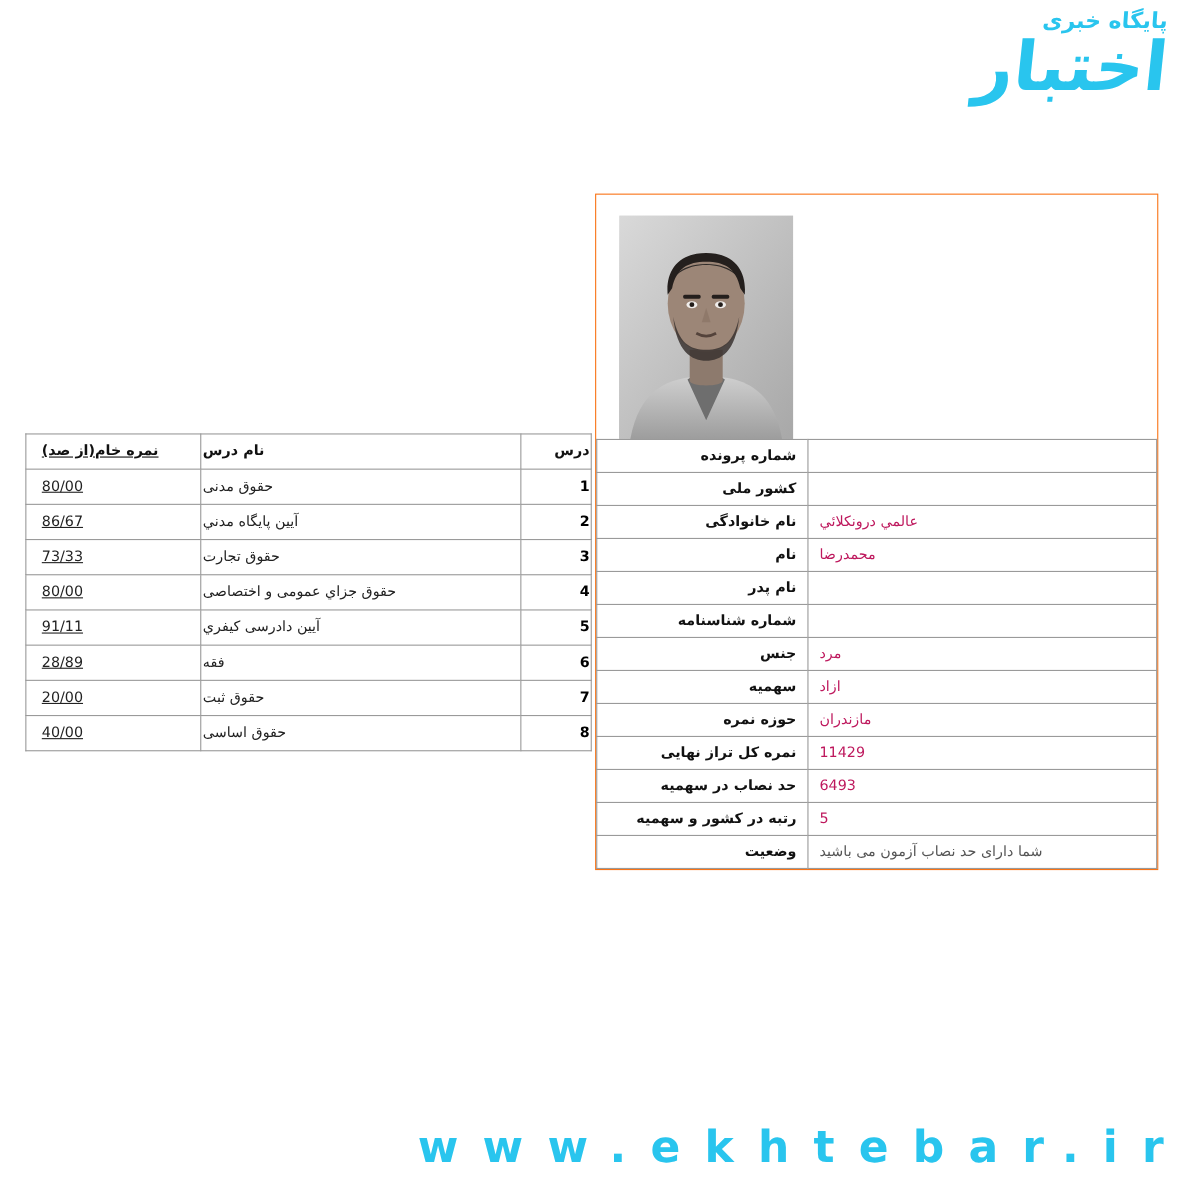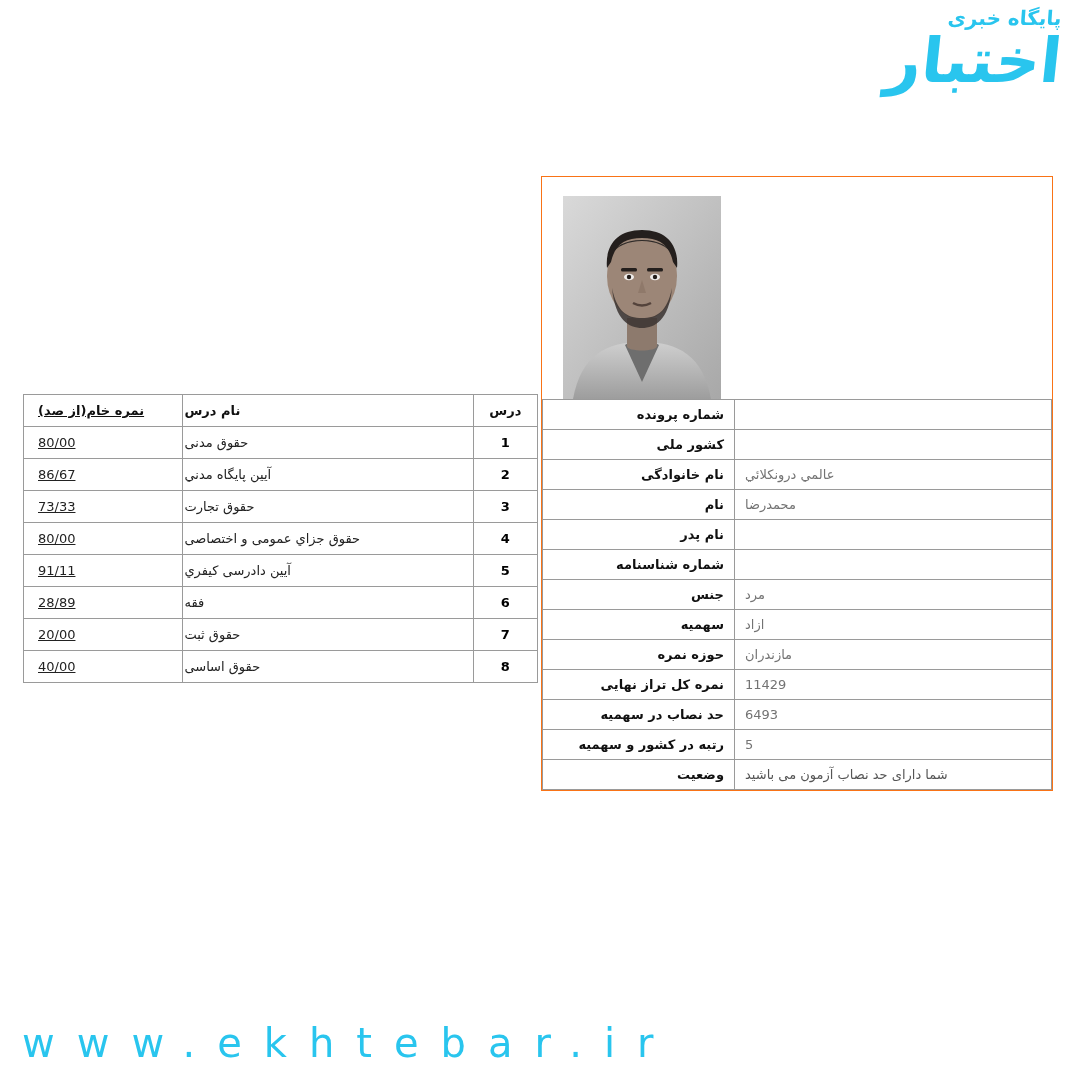--- a/index.html
+++ b/index.html
@@ -74,21 +74,21 @@
     padding: 2px 10px;
   }
   table.info td.label {
     width: 192px;
     font-weight: bold;
     text-align: right;
     color: #111;
   }
   table.info td.value {
     text-align: left;
-    color: #737373;
+    color: #be185d;
     font-size: 13px;
   }
   table.info tr:last-child td.value { color: #555; }
 
   
   .scores-box {
     position: absolute;
     top: 394px; left: 23px;
     width: 515px;
   }
@@ -100,39 +100,39 @@
   table.scores th, table.scores td {
     border: 1px solid #9a9a9a;
     height: 32px;
     font-size: 13px;
   }
   table.scores th {
     font-weight: bold;
     color: #111;
   }
   table.scores th.c-num, table.scores td.c-num {
-    width: 63px; text-align: center; font-weight: bold;
+    width: 63px; text-align: right; font-weight: bold;
   }
   table.scores th.c-name, table.scores td.c-name {
     width: 284px; text-align: left;
   }
   table.scores th.c-score, table.scores td.c-score {
     width: 156px; text-align: left; padding-left: 14px; text-decoration: underline;
   }
   table.scores td.c-name { font-weight: normal; color: #222; }
   table.scores td.c-score { font-weight: normal; color: #222; }
 
   
   .footer-url {
     position: absolute;
-    left: 0; right: 12px; bottom: 14px;
-    text-align: left;
+    left: 0; right: 0; bottom: 14px;
+    text-align: right;
     color: #29c5ee;
     font-size: 40px;
-    font-weight: normal;
+    font-weight: bold;
     letter-spacing: 22px;
     direction: ltr;
     padding-left: 22px;
     user-select: none;
   }
 </style>
 </head>
 <body>
 
 <div id="page">

